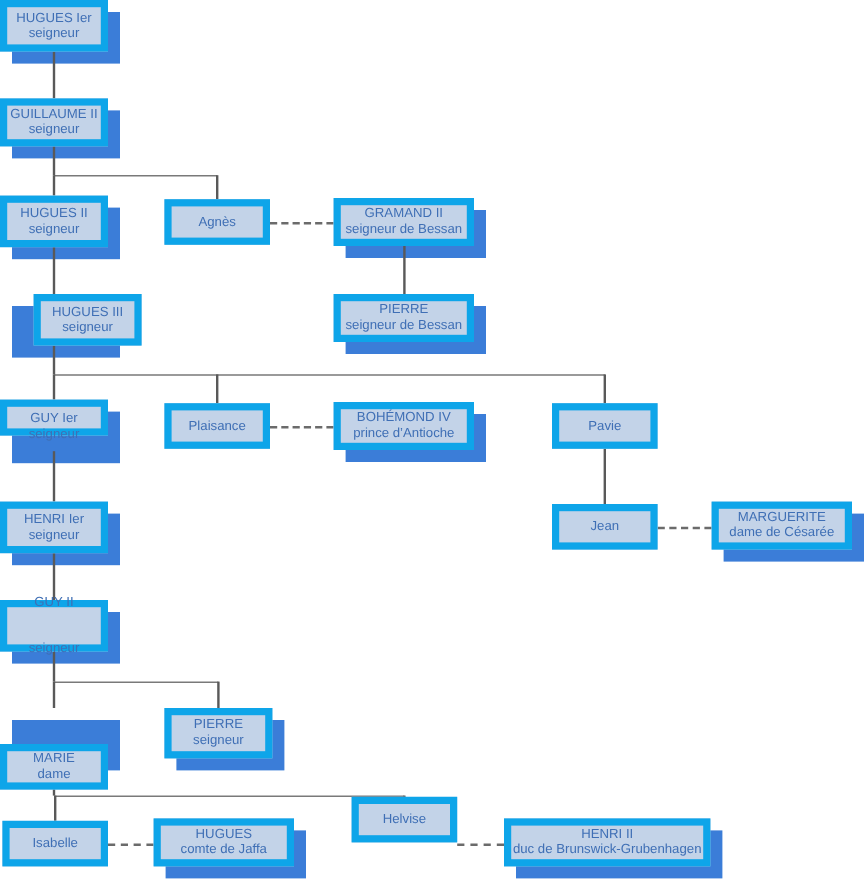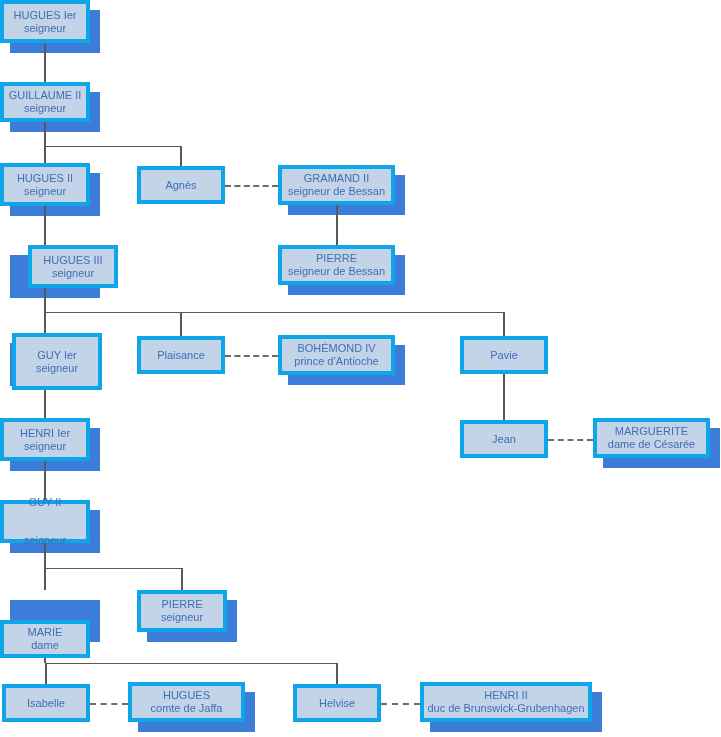--- a/index.html
+++ b/index.html
@@ -12,21 +12,21 @@
     width: 721px;
     height: 737px;
     background: #ffffff;
     font-family: "Liberation Sans", sans-serif;
     overflow: hidden;
   }
   .node {
     position: absolute;
     box-sizing: border-box;
     background: #c3d3e8;
-    border: 4px solid #0ea5e9;
+    border: 6px solid #0ea5e9;
     color: #3f6fb5;
     font-size: 11px;
     line-height: 13px;
     display: flex;
     flex-direction: column;
     align-items: center;
     justify-content: center;
     text-align: center;
     z-index: 3;
     padding: 4px 3px;
@@ -124,21 +124,21 @@
         <span class="sub">seigneur de Bessan</span>
       </div>
       <div class="node" style="left: 0px; top: 245px; width: 90px; height: 43px; margin-left: 28px;">
         <span class="ttl">HUGUES III</span>
         <span class="sub">seigneur</span>
       </div>
       <div class="node" style="left: 278px; top: 245px; width: 117px; height: 40px;">
         <span class="ttl">PIERRE</span>
         <span class="sub">seigneur de Bessan</span>
       </div>
-      <div class="node" style="left: 12px; top: 333px; width: 90px; height: 57px;">
+      <div class="node" style="left: 0px; top: 333px; width: 90px; height: 30px; justify-content: space-between;">
         <span class="ttl">GUY Ier</span>
         <span class="sub">seigneur</span>
       </div>
       <div class="node" style="left: 137px; top: 336px; width: 88px; height: 38px;">
         <span class="ttl">Plaisance</span>
       </div>
       <div class="node" style="left: 278px; top: 335px; width: 117px; height: 40px;">
         <span class="ttl">BOHÉMOND IV</span>
         <span class="sub">prince d’Antioche</span>
       </div>
@@ -168,21 +168,21 @@
         <span class="ttl">PIERRE</span>
         <span class="sub">seigneur</span>
       </div>
       <div class="node" style="left: 2px; top: 684px; width: 88px; height: 38px;">
         <span class="ttl">Isabelle</span>
       </div>
       <div class="node" style="left: 128px; top: 682px; width: 117px; height: 40px;">
         <span class="ttl">HUGUES</span>
         <span class="sub">comte de Jaffa</span>
       </div>
-      <div class="node" style="left: 293px; top: 684px; width: 88px; height: 38px;">
+      <div class="node" style="left: 293px; top: 664px; width: 88px; height: 38px;">
         <span class="ttl">Helvise</span>
       </div>
       <div class="node" style="left: 420px; top: 682px; width: 172px; height: 40px;">
         <span class="ttl">HENRI II</span>
         <span class="sub">duc de Brunswick-Grubenhagen</span>
       </div>
     </div>
 </div>
 
 </body></html>

